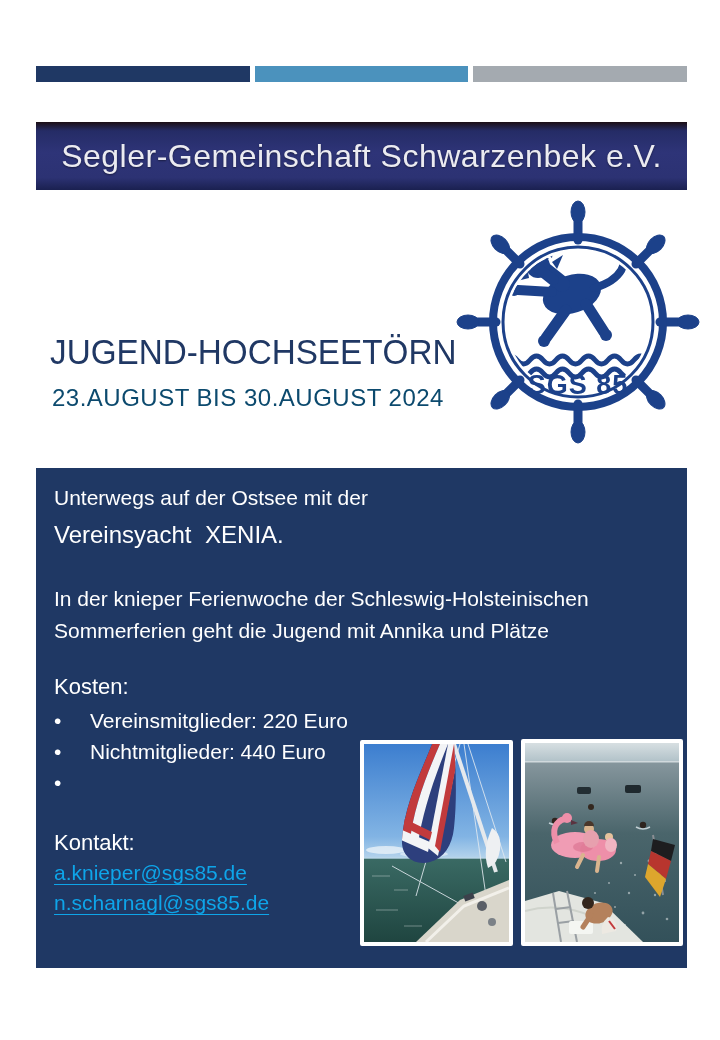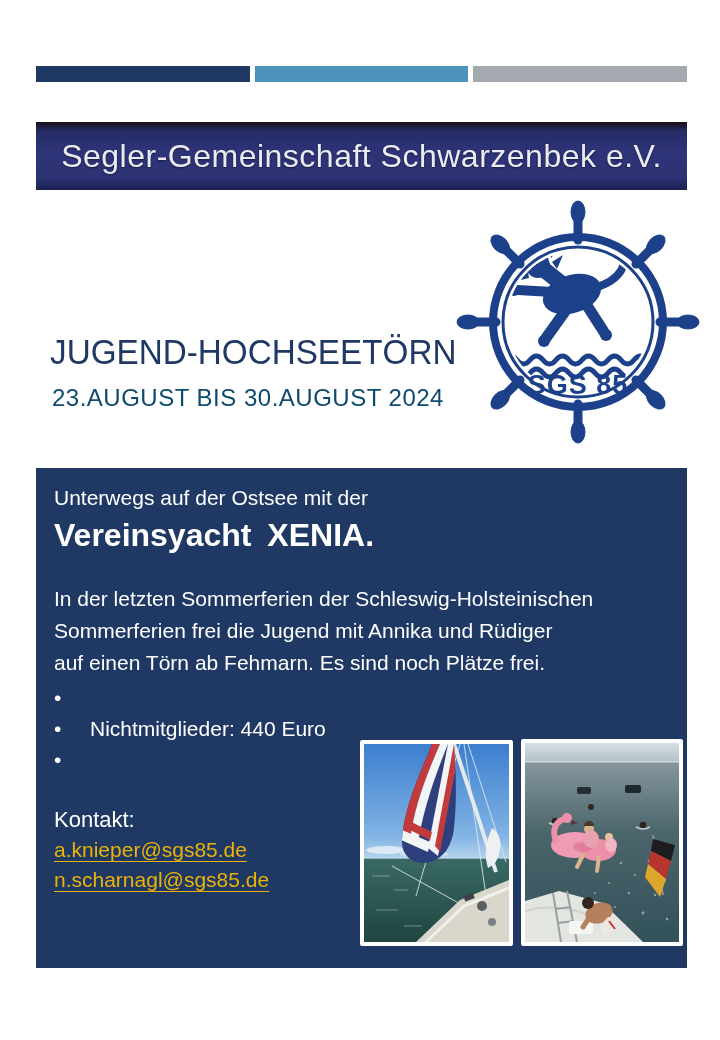--- a/index.html
+++ b/index.html
@@ -43,29 +43,29 @@
   .logo{position:absolute;left:452px;top:196px;}
 
   
   .info-box{
     position:absolute;left:36px;top:468px;width:651px;height:500px;
     background:#1f3864;color:#ffffff;box-sizing:border-box;
     padding:16px 0 8px 18px;
   }
   .info-box p{margin:0;}
   .intro{font-size:21px;line-height:27px;}
-  .yacht{font-size:32px;line-height:44px;word-spacing:7px;margin-top:2px !important;font-weight:bold;}
+  .yacht{font-size:24px;line-height:44px;word-spacing:7px;margin-top:2px !important;}
   .para{font-size:21px;line-height:32px;margin-top:26px !important;}
   .section-label{font-size:22px;line-height:30px;margin-top:25px !important;}
   .bullets{list-style:none;margin:3px 0 0 0;padding:0;}
   .bullets li{display:flex;font-size:21px;line-height:31px;}
   .bullet-dot{width:36px;flex:0 0 36px;}
   .kontakt-label{margin-top:30px !important;}
   .email{
-    display:block;color:#eab308;font-size:21px;line-height:30px;
+    display:block;color:#0ea5e9;font-size:21px;line-height:30px;
     text-decoration:underline;text-underline-offset:4px;text-decoration-thickness:1px;
     width:max-content;
   }
   
   .photo{
     position:absolute;background:#ffffff;border:4px solid #ffffff;border-radius:2px;
     line-height:0;
   }
   .photo-1{left:324px;top:272px;}
   .photo-2{left:485px;top:271px;}
@@ -157,27 +157,28 @@
     <text x="126" y="198" text-anchor="middle" font-family="Liberation Sans, sans-serif" font-size="27" font-weight="bold" fill="#1c418a" letter-spacing="1">SGS 85</text>
   </svg>
 
   <h1 class="title">JUGEND-HOCHSEETÖRN</h1>
   <div class="subtitle">23.AUGUST BIS 30.AUGUST 2024</div>
 
   <div class="info-box">
     <p class="intro">Unterwegs auf der Ostsee mit der</p>
     <p class="yacht">Vereinsyacht XENIA.</p>
     <p class="para">
-      <span>In der letzten Sommerferien der Schleswig-Holsteinischen</span><br>
-      <span>Sommerferien frei die Jugend mit Annika und Rüdiger</span><br>
-      <span>auf einen Törn ab Fehmarn. Es sind noch Plätze frei.</span>
+      <span>In der knieper Ferienwoche der Schleswig-Holsteinischen</span><br>
+      <span>Sommerferien geht die Jugend mit Annika und Plätze</span><br>
     </p>
+    <p class="section-label">Kosten:</p>
     <ul class="bullets">
       <li>
         <span class="bullet-dot">•</span>
+        <span>Vereinsmitglieder: 220 Euro</span>
       </li>
       <li>
         <span class="bullet-dot">•</span>
         <span>Nichtmitglieder: 440 Euro</span>
       </li>
       <li>
         <span class="bullet-dot">•</span>
       </li>
     </ul>
     <p class="section-label kontakt-label">Kontakt:</p>

